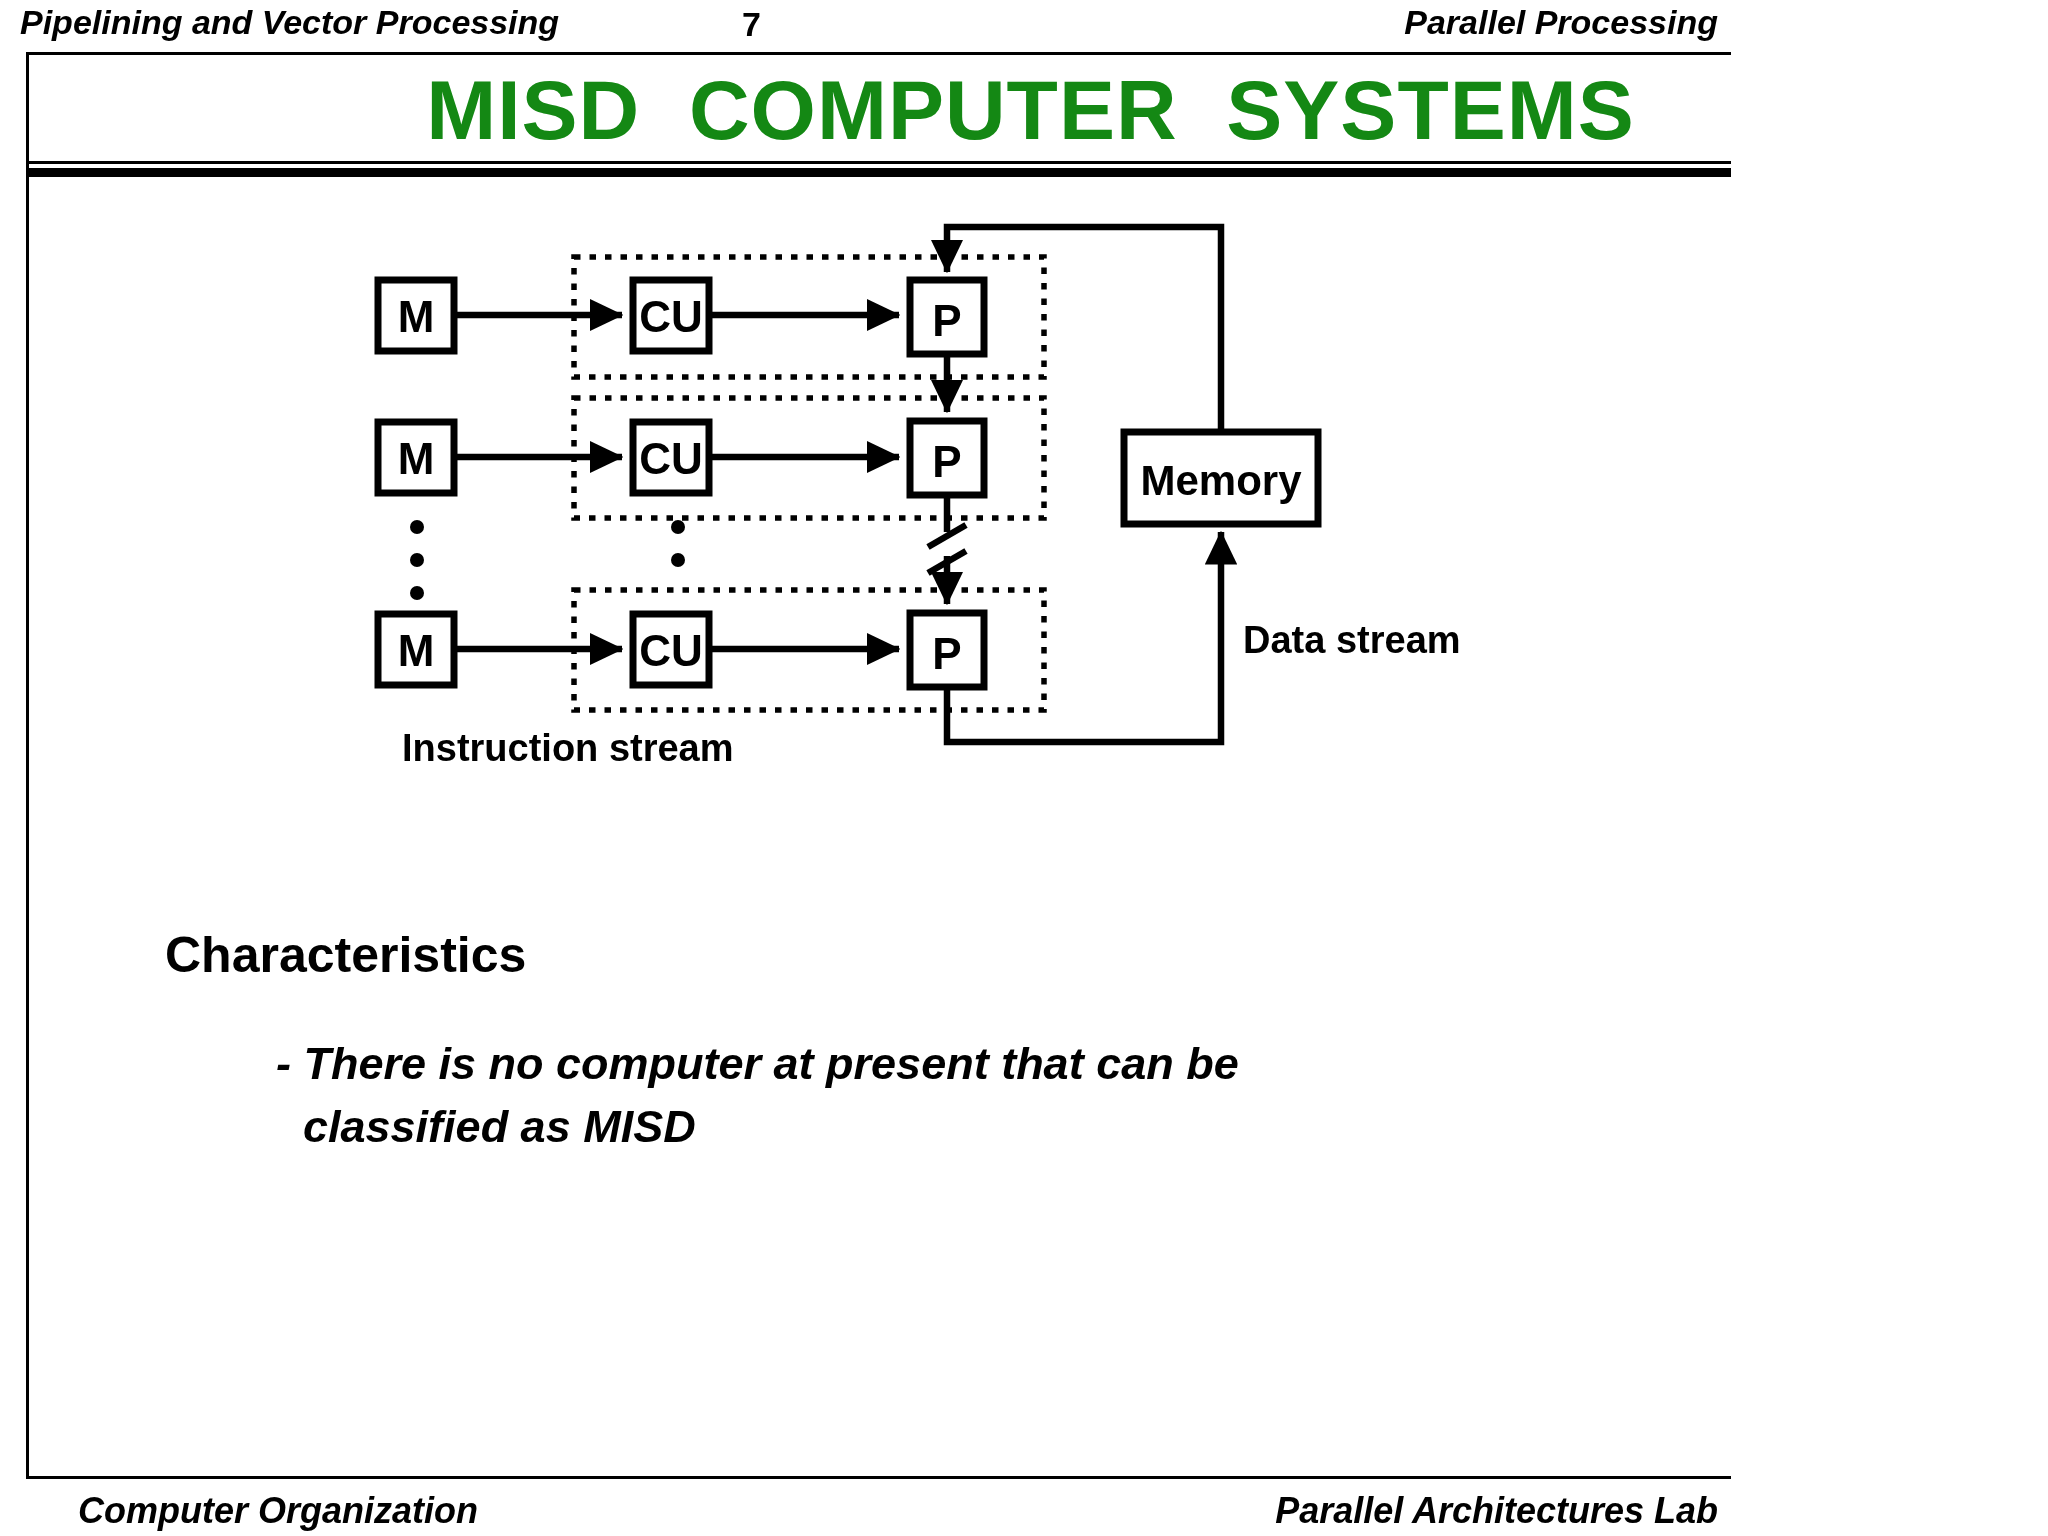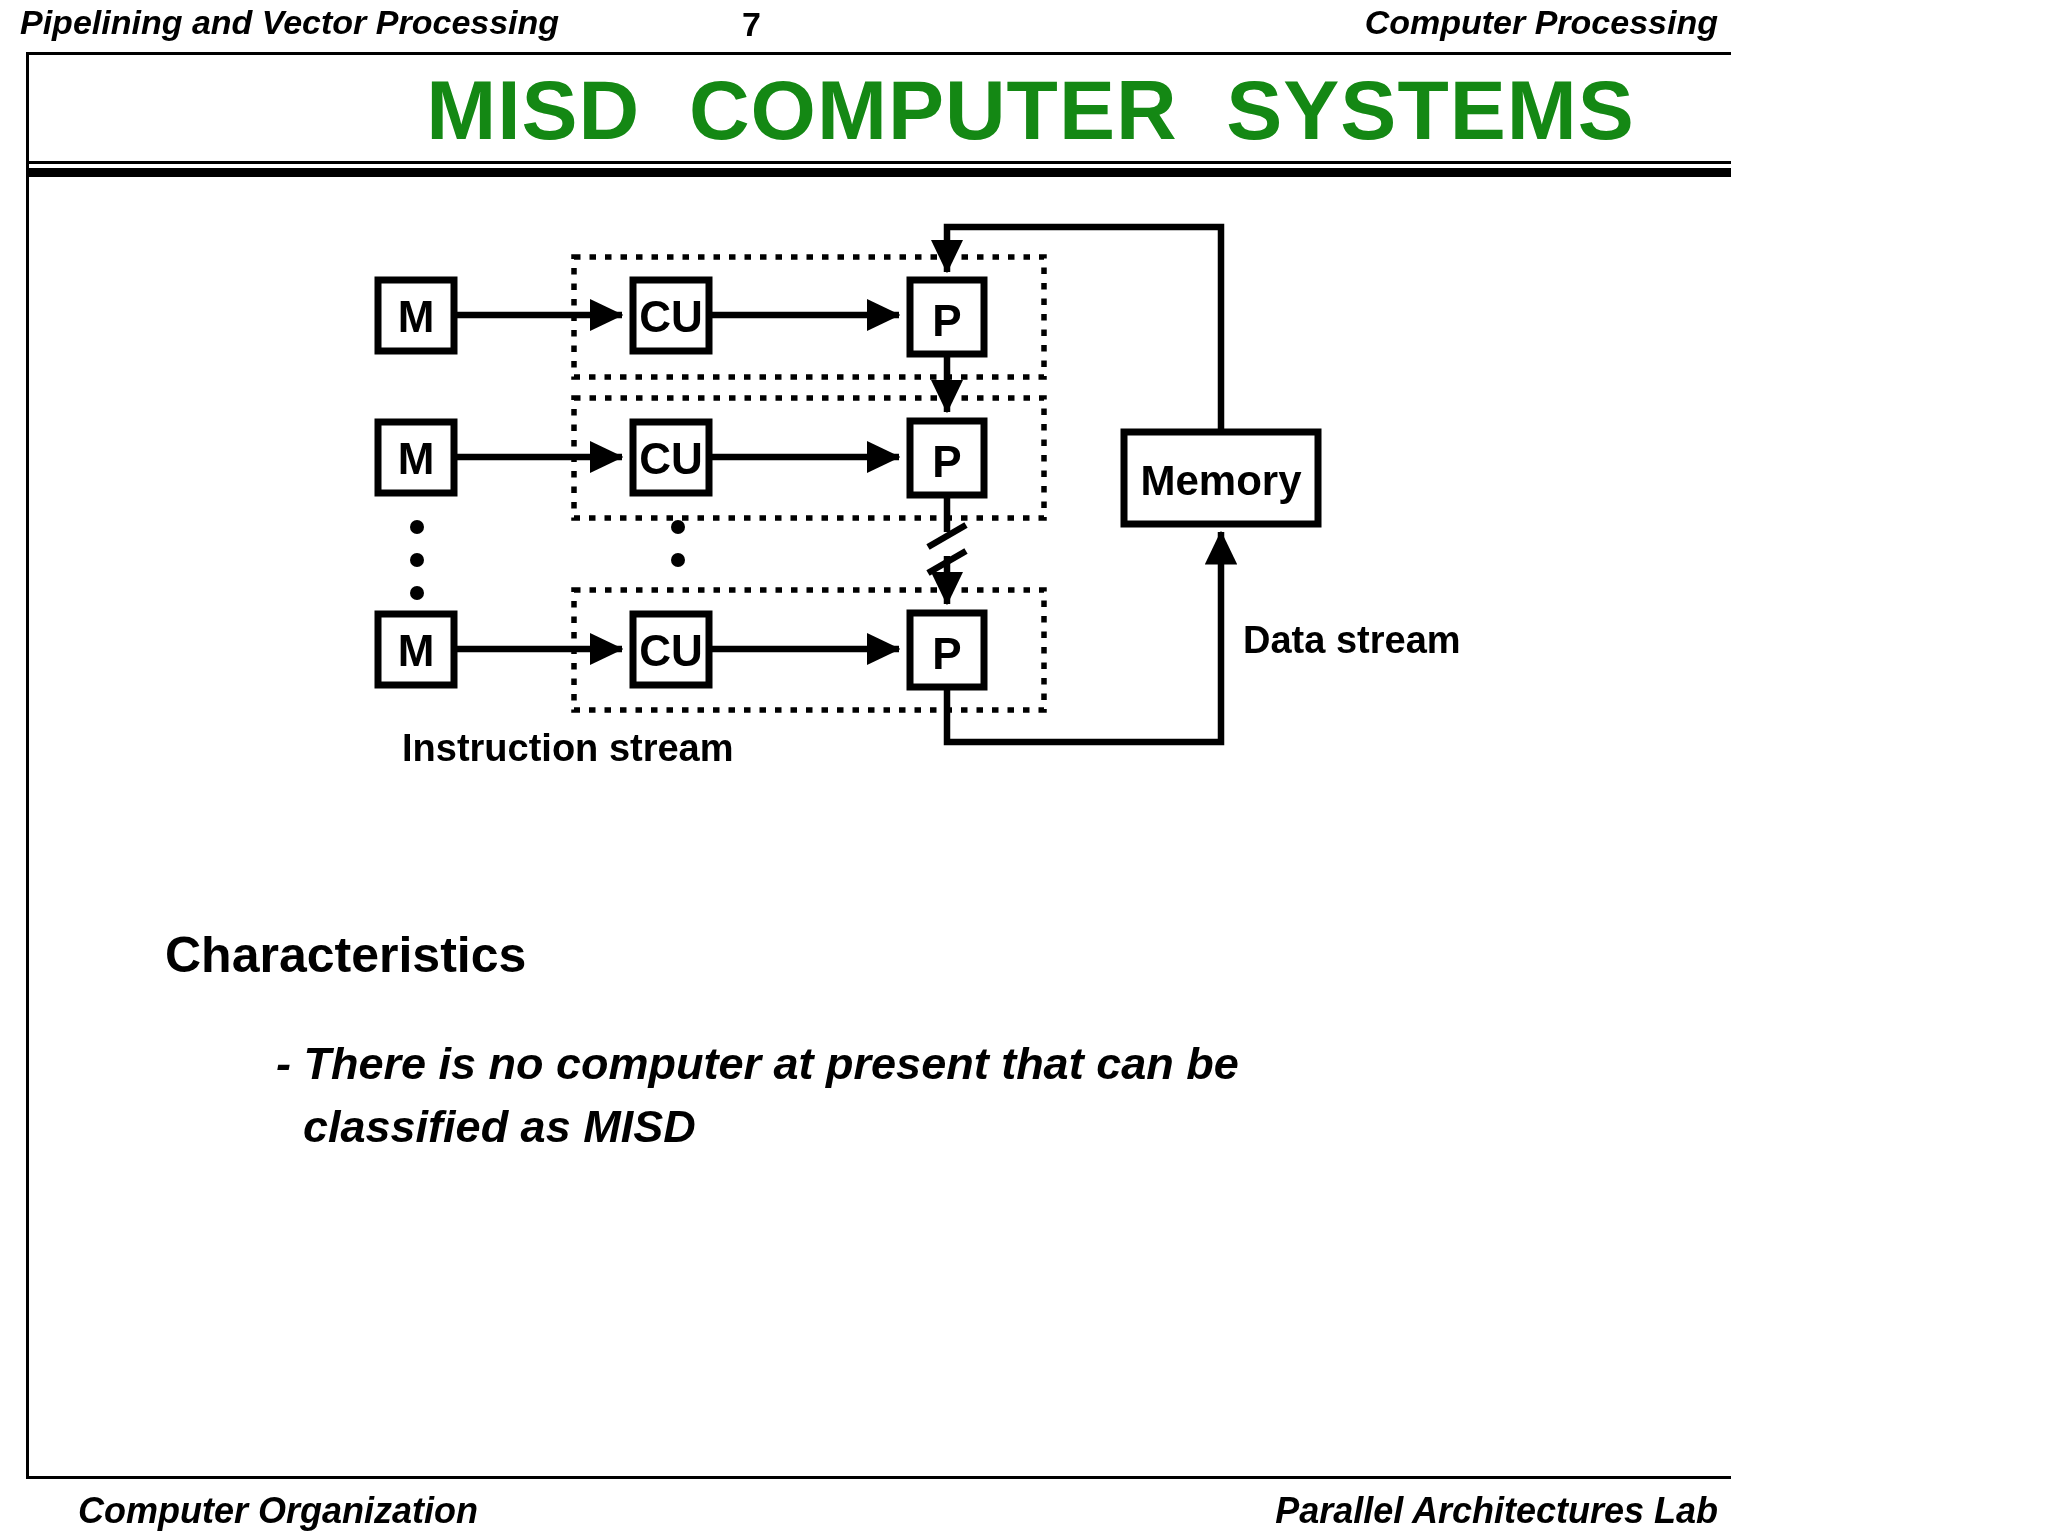--- a/index.html
+++ b/index.html
@@ -43,21 +43,21 @@
   svg .dotted{fill:none;stroke:#000;stroke-width:5.5;stroke-dasharray:6.5 9;}
   svg .ln{fill:none;stroke:#000;stroke-width:6.5;}
 </style>
 </head>
 <body>
 
 <div id="slide">
 
   <div id="header-left" class="abs hdr">Pipelining and Vector Processing</div>
   <div id="header-page" class="abs pagenum">7</div>
-  <div id="header-right" class="abs hdr">Computer Processing</div>
+  <div id="header-right" class="abs hdr">Parallel Processing</div>
 
   <div id="content-box" class="abs"></div>
 
   <div id="slide-title" class="abs" style="color: rgb(20, 136, 20);">MISD  COMPUTER  SYSTEMS</div>
   <div id="rule-thin" class="abs rule"></div>
   <div id="rule-thick" class="abs rule"></div>
 
   <svg class="abs" style="left:0;top:0" width="2048" height="1536" viewBox="0 0 2048 1536">
     <defs>
       <marker id="ah" markerUnits="strokeWidth" markerWidth="5.2" markerHeight="5" refX="5" refY="2.5" orient="auto">

